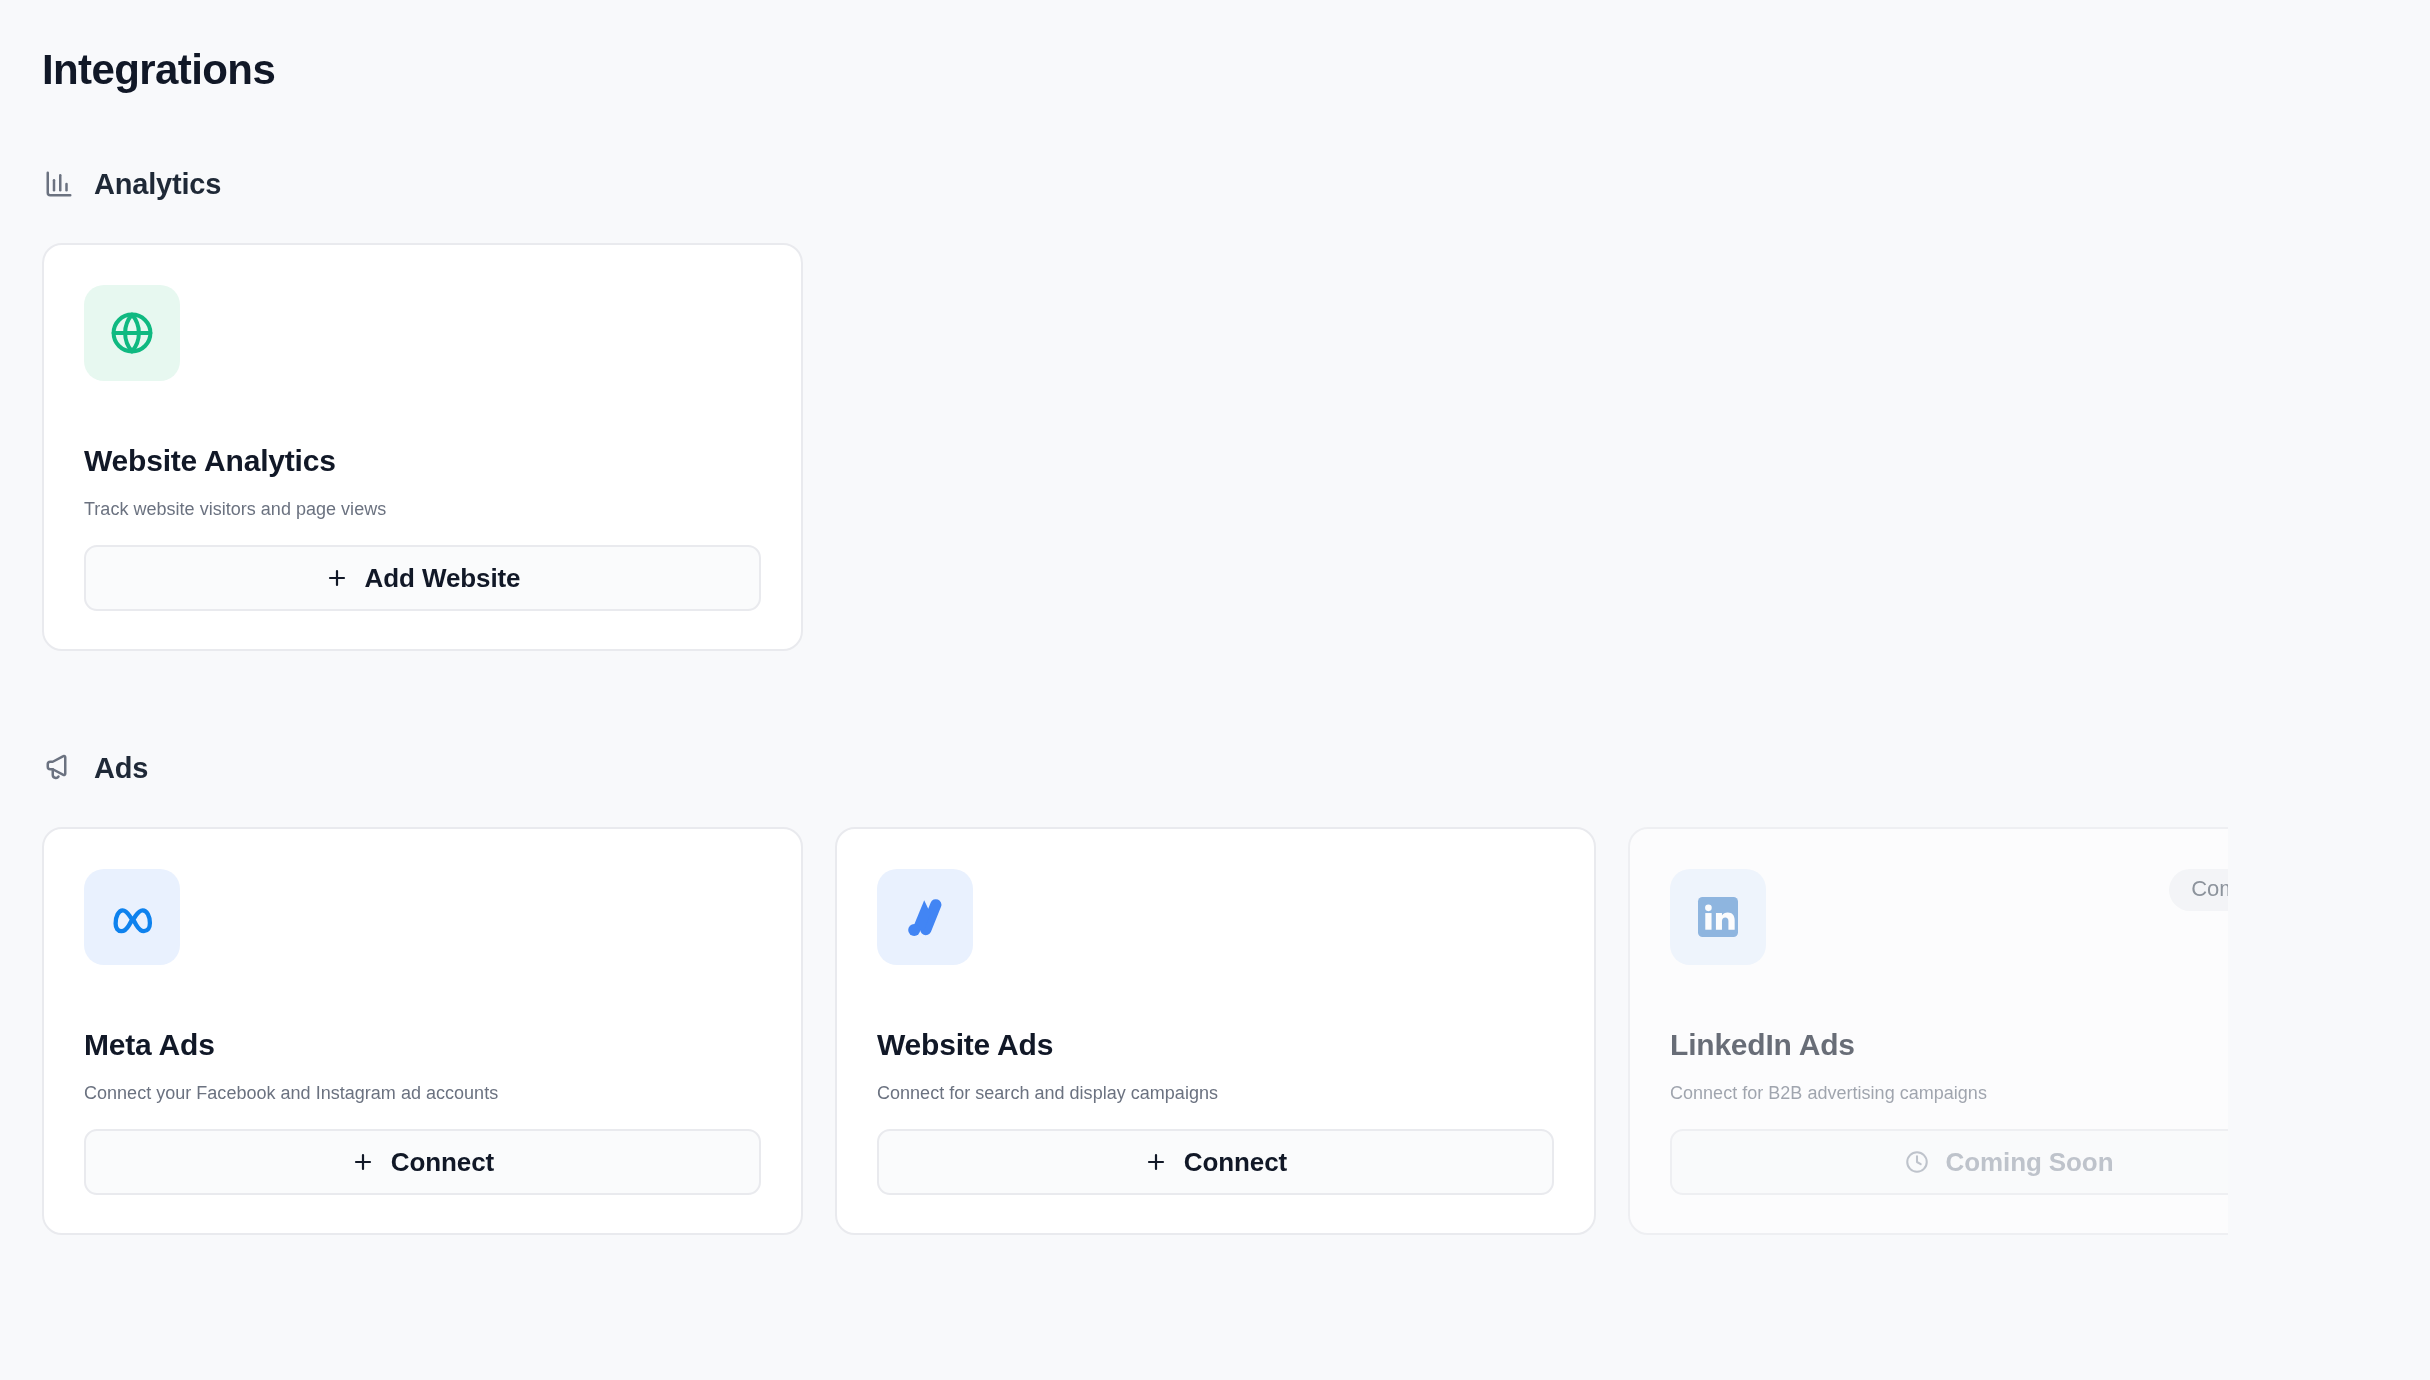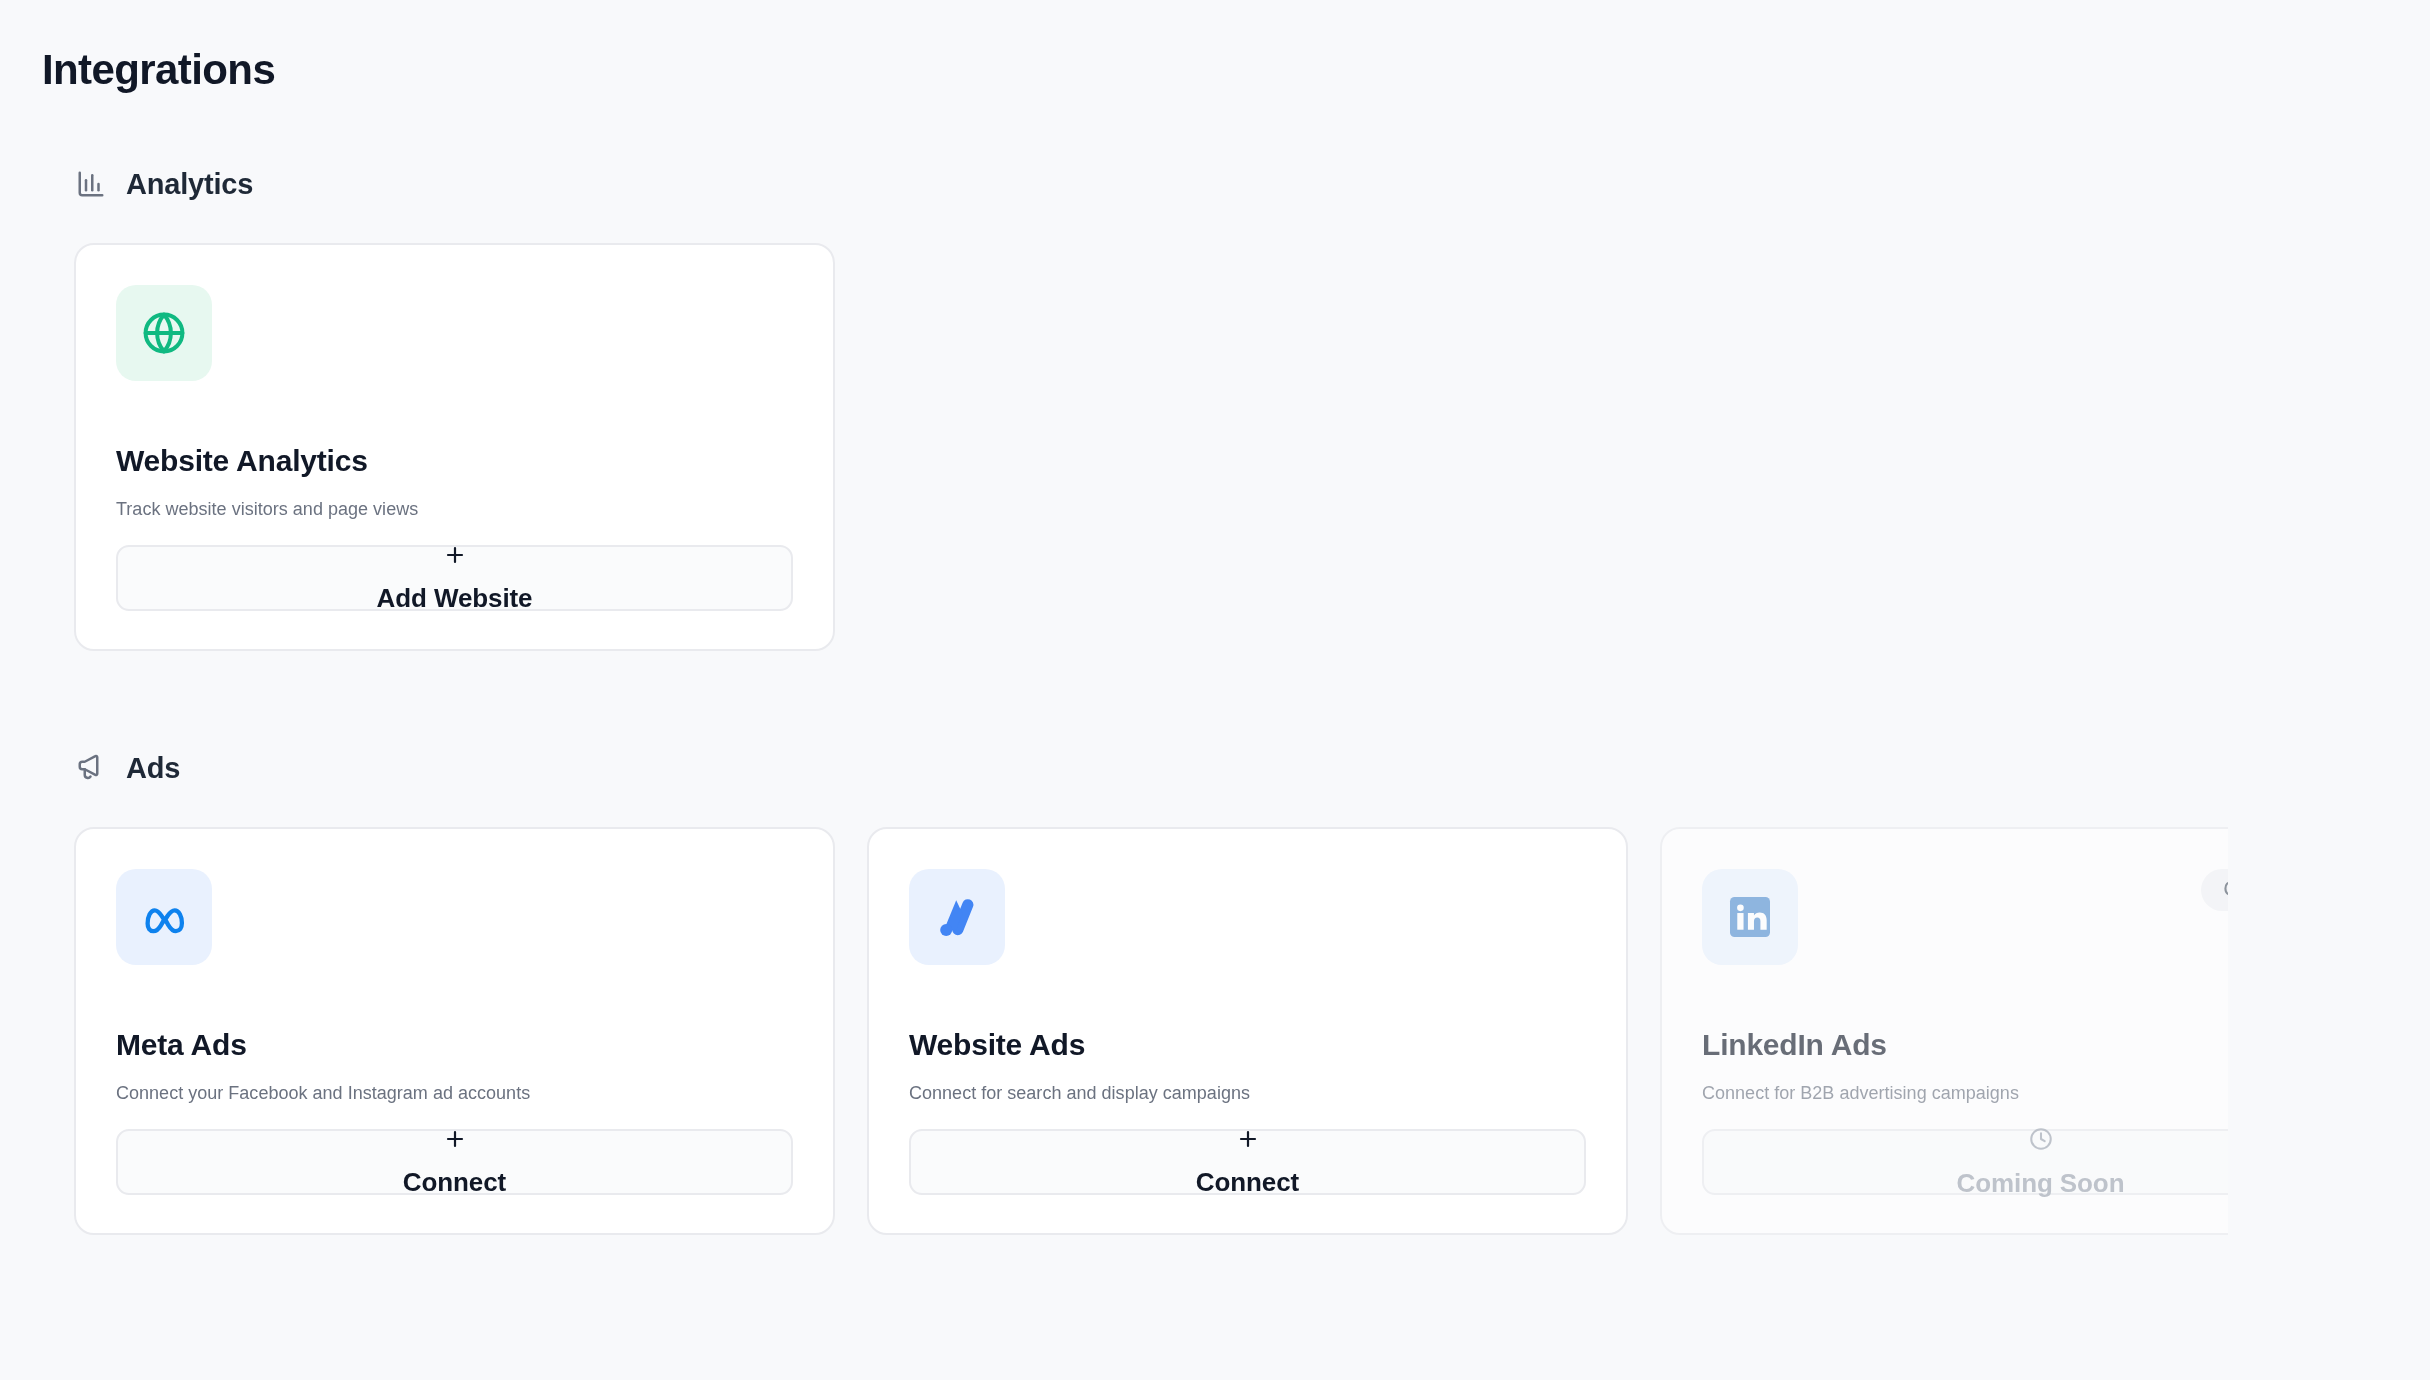--- a/index.html
+++ b/index.html
@@ -30,21 +30,21 @@
   }
   .page-subtitle {
     margin-top: 18px;
     font-size: 26px;
     font-weight: 400;
     color: #6b7280;
     letter-spacing: 0.05px;
   }
 
   
-  .section { margin-top: 0; margin-left: 32px; }
+  .section { margin-top: 0; }
   .section-head {
     display: flex;
     align-items: center;
     gap: 18px;
   }
   .section-head .sec-icon {
     width: 34px;
     height: 34px;
     display: flex;
     align-items: center;
@@ -119,21 +119,20 @@
     display: flex;
     align-items: center;
     justify-content: center;
     gap: 16px;
     font-size: 26px;
     font-weight: 600;
     color: #111827;
     cursor: pointer;
     font-family: "Liberation Sans", sans-serif;
     letter-spacing: -0.1px;
-    flex-direction: column;
   }
   .card-btn.muted { color: #9ca3af; background: #fbfbfc; cursor: default; }
   .card-btn .glyph { display: flex; align-items: center; }
 
   .badge {
     position: absolute;
     top: 40px;
     right: 40px;
     background: #f1f2f5;
     color: #4b5563;

